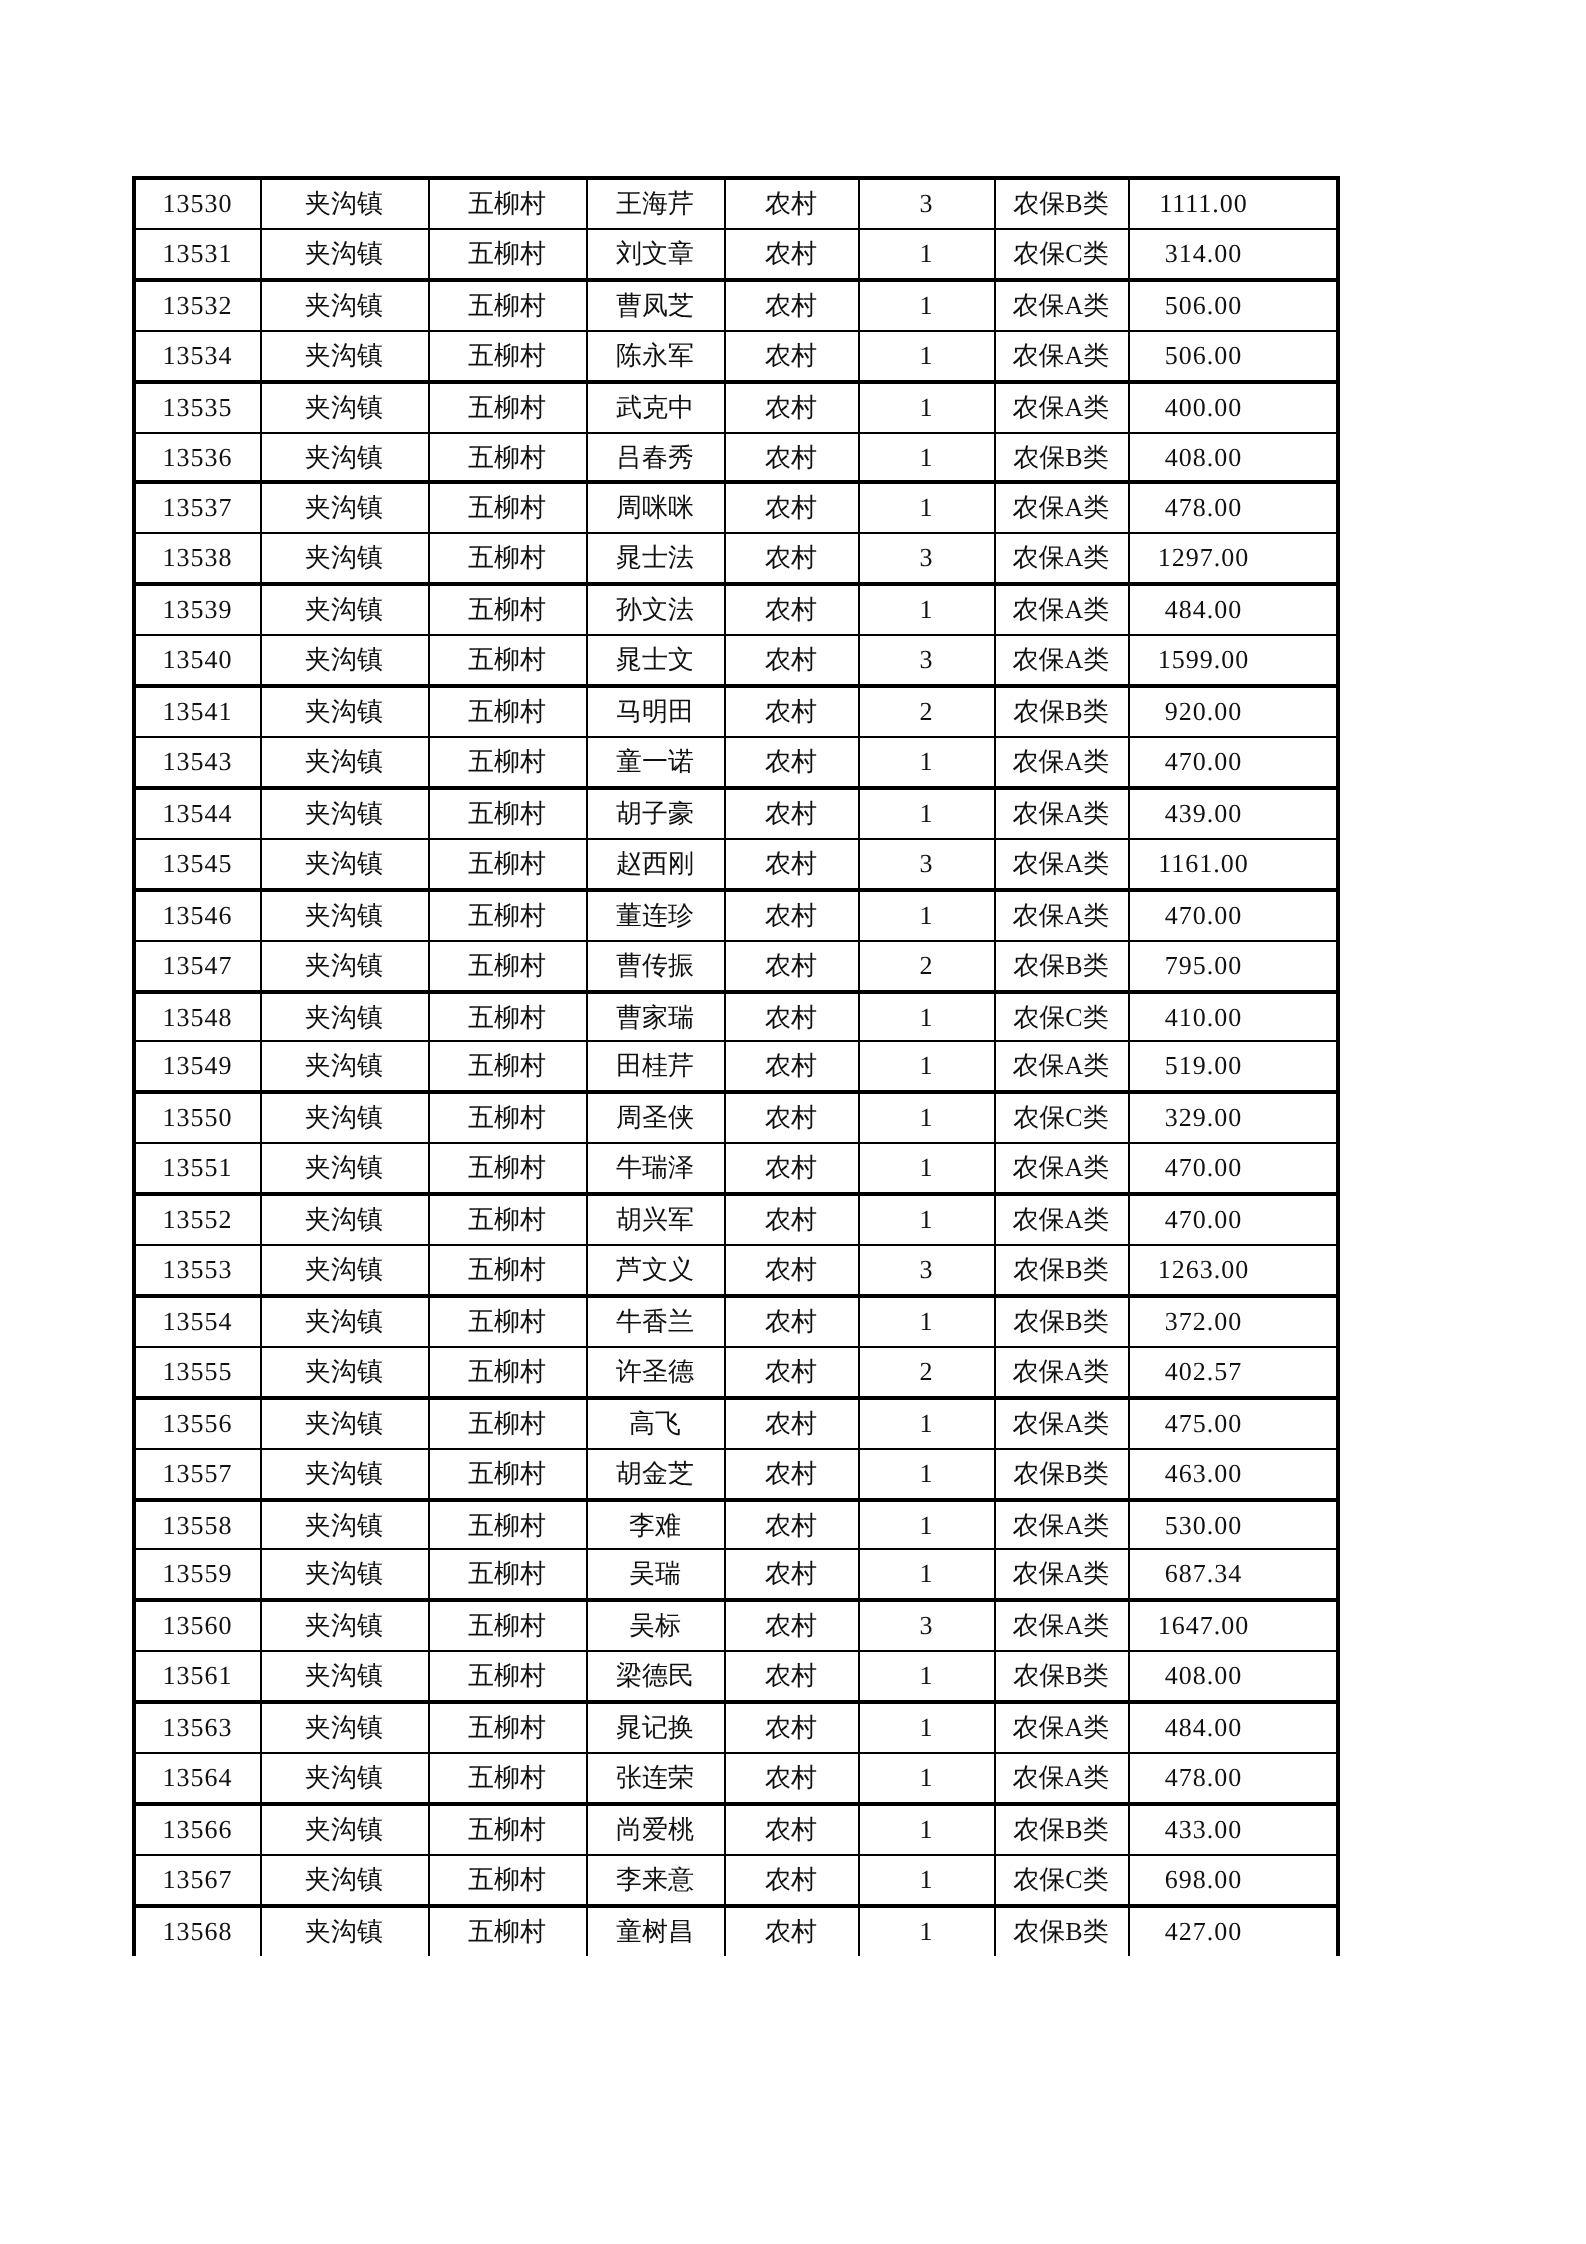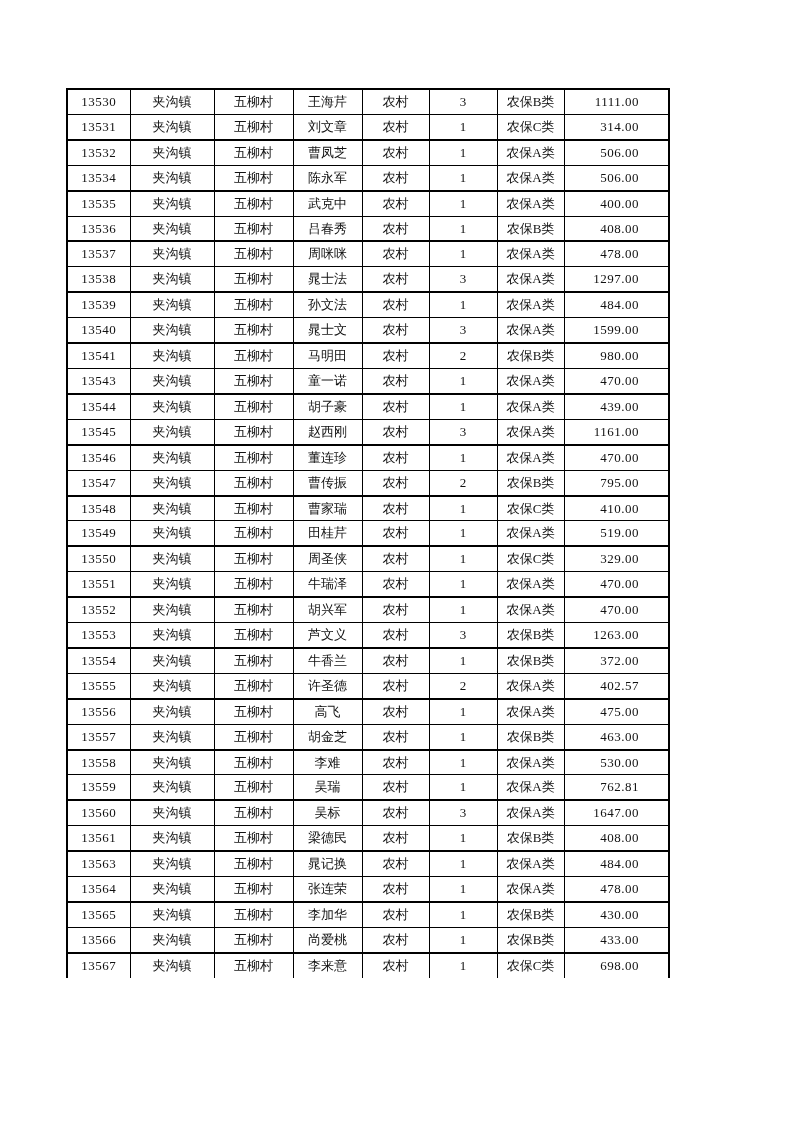--- a/index.html
+++ b/index.html
@@ -41,21 +41,21 @@
     text-align: center;
     white-space: nowrap;
     overflow: hidden;
     color: #111111;
   }
   
   table.grid tr:nth-child(even) td {
     border-bottom-width: 2px;
   }
   table.grid td.col-7 {
-    text-align: right;
+    text-align: center;
     padding-right: 29px;
     letter-spacing: 0.5px;
   }
   table.grid td.col-0 {
     letter-spacing: 0.5px;
   }
 </style>
 </head>
 <body>
 
@@ -173,21 +173,21 @@
           <td class="col-7">1599.00</td>
         </tr>
         <tr>
           <td class="col-0">13541</td>
           <td class="col-1">夹沟镇</td>
           <td class="col-2">五柳村</td>
           <td class="col-3">马明田</td>
           <td class="col-4">农村</td>
           <td class="col-5">2</td>
           <td class="col-6">农保B类</td>
-          <td class="col-7">980.00</td>
+          <td class="col-7">920.00</td>
         </tr>
         <tr>
           <td class="col-0">13543</td>
           <td class="col-1">夹沟镇</td>
           <td class="col-2">五柳村</td>
           <td class="col-3">童一诺</td>
           <td class="col-4">农村</td>
           <td class="col-5">1</td>
           <td class="col-6">农保A类</td>
           <td class="col-7">470.00</td>
@@ -343,21 +343,21 @@
           <td class="col-7">530.00</td>
         </tr>
         <tr>
           <td class="col-0">13559</td>
           <td class="col-1">夹沟镇</td>
           <td class="col-2">五柳村</td>
           <td class="col-3">吴瑞</td>
           <td class="col-4">农村</td>
           <td class="col-5">1</td>
           <td class="col-6">农保A类</td>
-          <td class="col-7">762.81</td>
+          <td class="col-7">687.34</td>
         </tr>
         <tr>
           <td class="col-0">13560</td>
           <td class="col-1">夹沟镇</td>
           <td class="col-2">五柳村</td>
           <td class="col-3">吴标</td>
           <td class="col-4">农村</td>
           <td class="col-5">3</td>
           <td class="col-6">农保A类</td>
           <td class="col-7">1647.00</td>
@@ -384,30 +384,20 @@
         </tr>
         <tr>
           <td class="col-0">13564</td>
           <td class="col-1">夹沟镇</td>
           <td class="col-2">五柳村</td>
           <td class="col-3">张连荣</td>
           <td class="col-4">农村</td>
           <td class="col-5">1</td>
           <td class="col-6">农保A类</td>
           <td class="col-7">478.00</td>
-        </tr>
-        <tr>
-          <td class="col-0">13565</td>
-          <td class="col-1">夹沟镇</td>
-          <td class="col-2">五柳村</td>
-          <td class="col-3">李加华</td>
-          <td class="col-4">农村</td>
-          <td class="col-5">1</td>
-          <td class="col-6">农保B类</td>
-          <td class="col-7">430.00</td>
         </tr>
         <tr>
           <td class="col-0">13566</td>
           <td class="col-1">夹沟镇</td>
           <td class="col-2">五柳村</td>
           <td class="col-3">尚爱桃</td>
           <td class="col-4">农村</td>
           <td class="col-5">1</td>
           <td class="col-6">农保B类</td>
           <td class="col-7">433.00</td>

